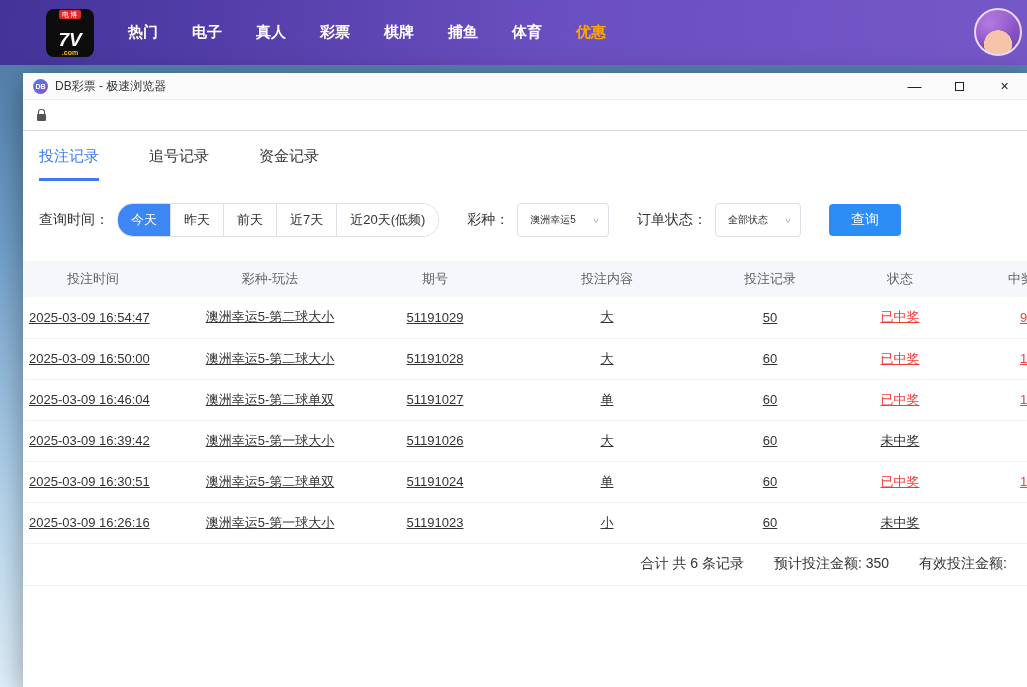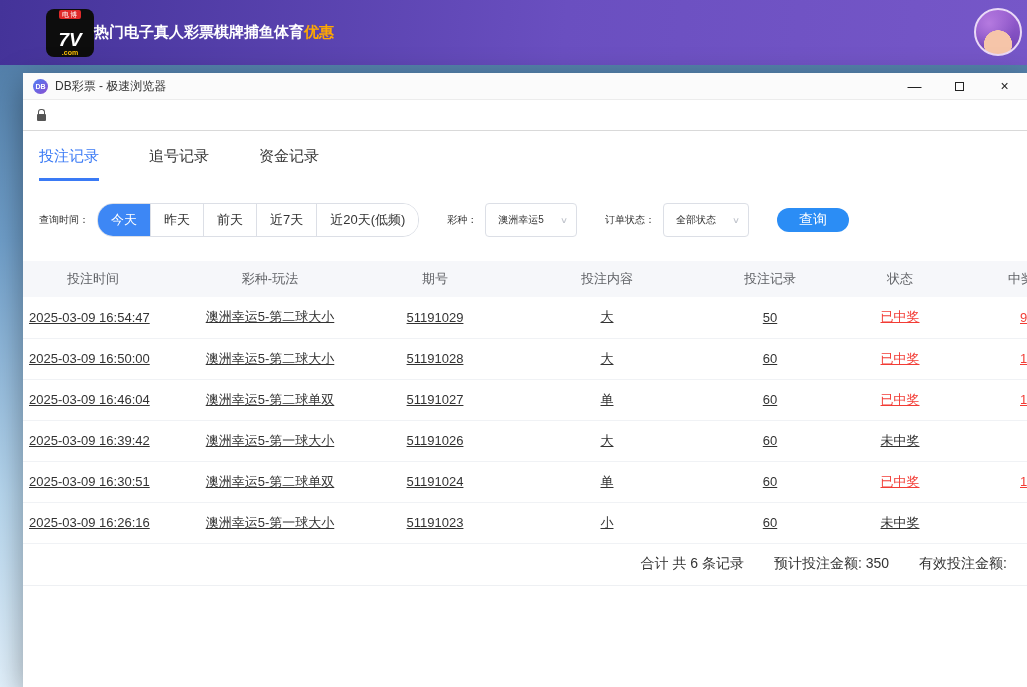--- a/index.html
+++ b/index.html
@@ -14,21 +14,21 @@
   .site-nav{
     position:absolute; top:0; left:0; width:1027px; height:65px;
     background:linear-gradient(95deg,#443399 0%, #6a4fc0 55%, #7657c8 100%);
     display:flex; align-items:center;
   }
   .logo{ width:48px; height:48px; background:#0d0d0d; border-radius:8px; margin-left:46px;
     display:flex; flex-direction:column; align-items:center; justify-content:center; line-height:1; }
   .logo .tag{ color:#fff; background:#e02a2a; font-size:7px; padding:1px 3px; border-radius:2px; letter-spacing:1px; }
   .logo .main{ color:#fff; font-weight:bold; font-style:italic; font-size:19px; margin-top:11px; }
   .logo .suffix{ color:#ffc107; font-size:7px; font-weight:bold; }
-  .nav-items{ display:flex; }
+  .nav-items{ display:flex; margin-left:34px; gap:34px; }
   .nav-item{ color:#ffffff; font-size:15px; font-weight:bold; cursor:pointer; white-space:nowrap; }
   .nav-item.highlight{ color:#ffa800; }
   .avatar{
     position:absolute; right:5px; top:8px; width:48px; height:48px; border-radius:50%;
     border:2px solid #ead9f7; cursor:pointer;
     background:
       radial-gradient(circle at 50% 78%, #f6c5a9 0%, #f6c5a9 34%, rgba(0,0,0,0) 35%),
       radial-gradient(circle at 30% 30%, #b57ae0 0%, rgba(0,0,0,0) 60%),
       linear-gradient(180deg,#9a5fd0 0%, #6f43b5 100%);
   }
@@ -57,30 +57,30 @@
 
   .content{ flex:1; background:#fff; overflow:hidden; position:relative; }
 
   
   .tabs{ display:flex; gap:50px; padding:16px 0 0 16px; }
   .tab{ font-size:15px; color:#333; padding-bottom:12px; cursor:pointer; }
   .tab.active{ color:#3a7af5; border-bottom:3px solid #3a7af5; }
 
   
   .filters{ display:flex; align-items:center; margin:22px 0 0 16px; }
-  .filter-label{ font-size:10px; color:#333; margin-right:8px; white-space:nowrap; }
+  .filter-label{ font-size:14px; color:#333; margin-right:8px; white-space:nowrap; }
   .time-group{ display:flex; border:1px solid #dcdfe6; border-radius:16px; overflow:hidden; margin-right:28px; }
   .time-btn{ padding:0 13px; height:32px; line-height:32px; font-size:13px; color:#333; background:#fff; cursor:pointer; white-space:nowrap; }
   .time-btn + .time-btn{ border-left:1px solid #dcdfe6; }
   .time-btn.active{ background:#3d87f5; color:#fff; border-left:none; }
   .select{ height:34px; border:1px solid #dcdfe6; border-radius:4px; display:flex; align-items:center;
     padding:0 8px 0 12px; background:#fff; cursor:pointer; margin-right:28px; }
   .select .val{ font-size:10px; color:#333; white-space:nowrap; }
   .select .chev{ margin-left:16px; color:#c0c4cc; font-size:11px; transform:scaleY(.75); }
-  .search-btn{ height:24px; width:72px; background:#2b8df5; color:#fff; border:none; border-radius:12px;
+  .search-btn{ height:32px; width:72px; background:#2b8df5; color:#fff; border:none; border-radius:4px;
     font-size:14px; cursor:pointer; }
 
   
   .table-wrap{ margin-top:24px; width:1064px; }
   table{ border-collapse:collapse; table-layout:fixed; width:1064px; font-size:13px; }
   thead th{ background:#f6f7fa; height:36px; font-weight:normal; color:#606266; text-align:center; }
   tbody td{ height:41px; border-bottom:1px solid #f0f2f5; color:#333; text-align:center; white-space:nowrap;text-decoration:underline; }
   td.cell-left{ text-align:left; padding-left:6px; }
   td.win-cell{ text-align:left; padding-left:39px; }
   .red{ color:#f23c35; }

